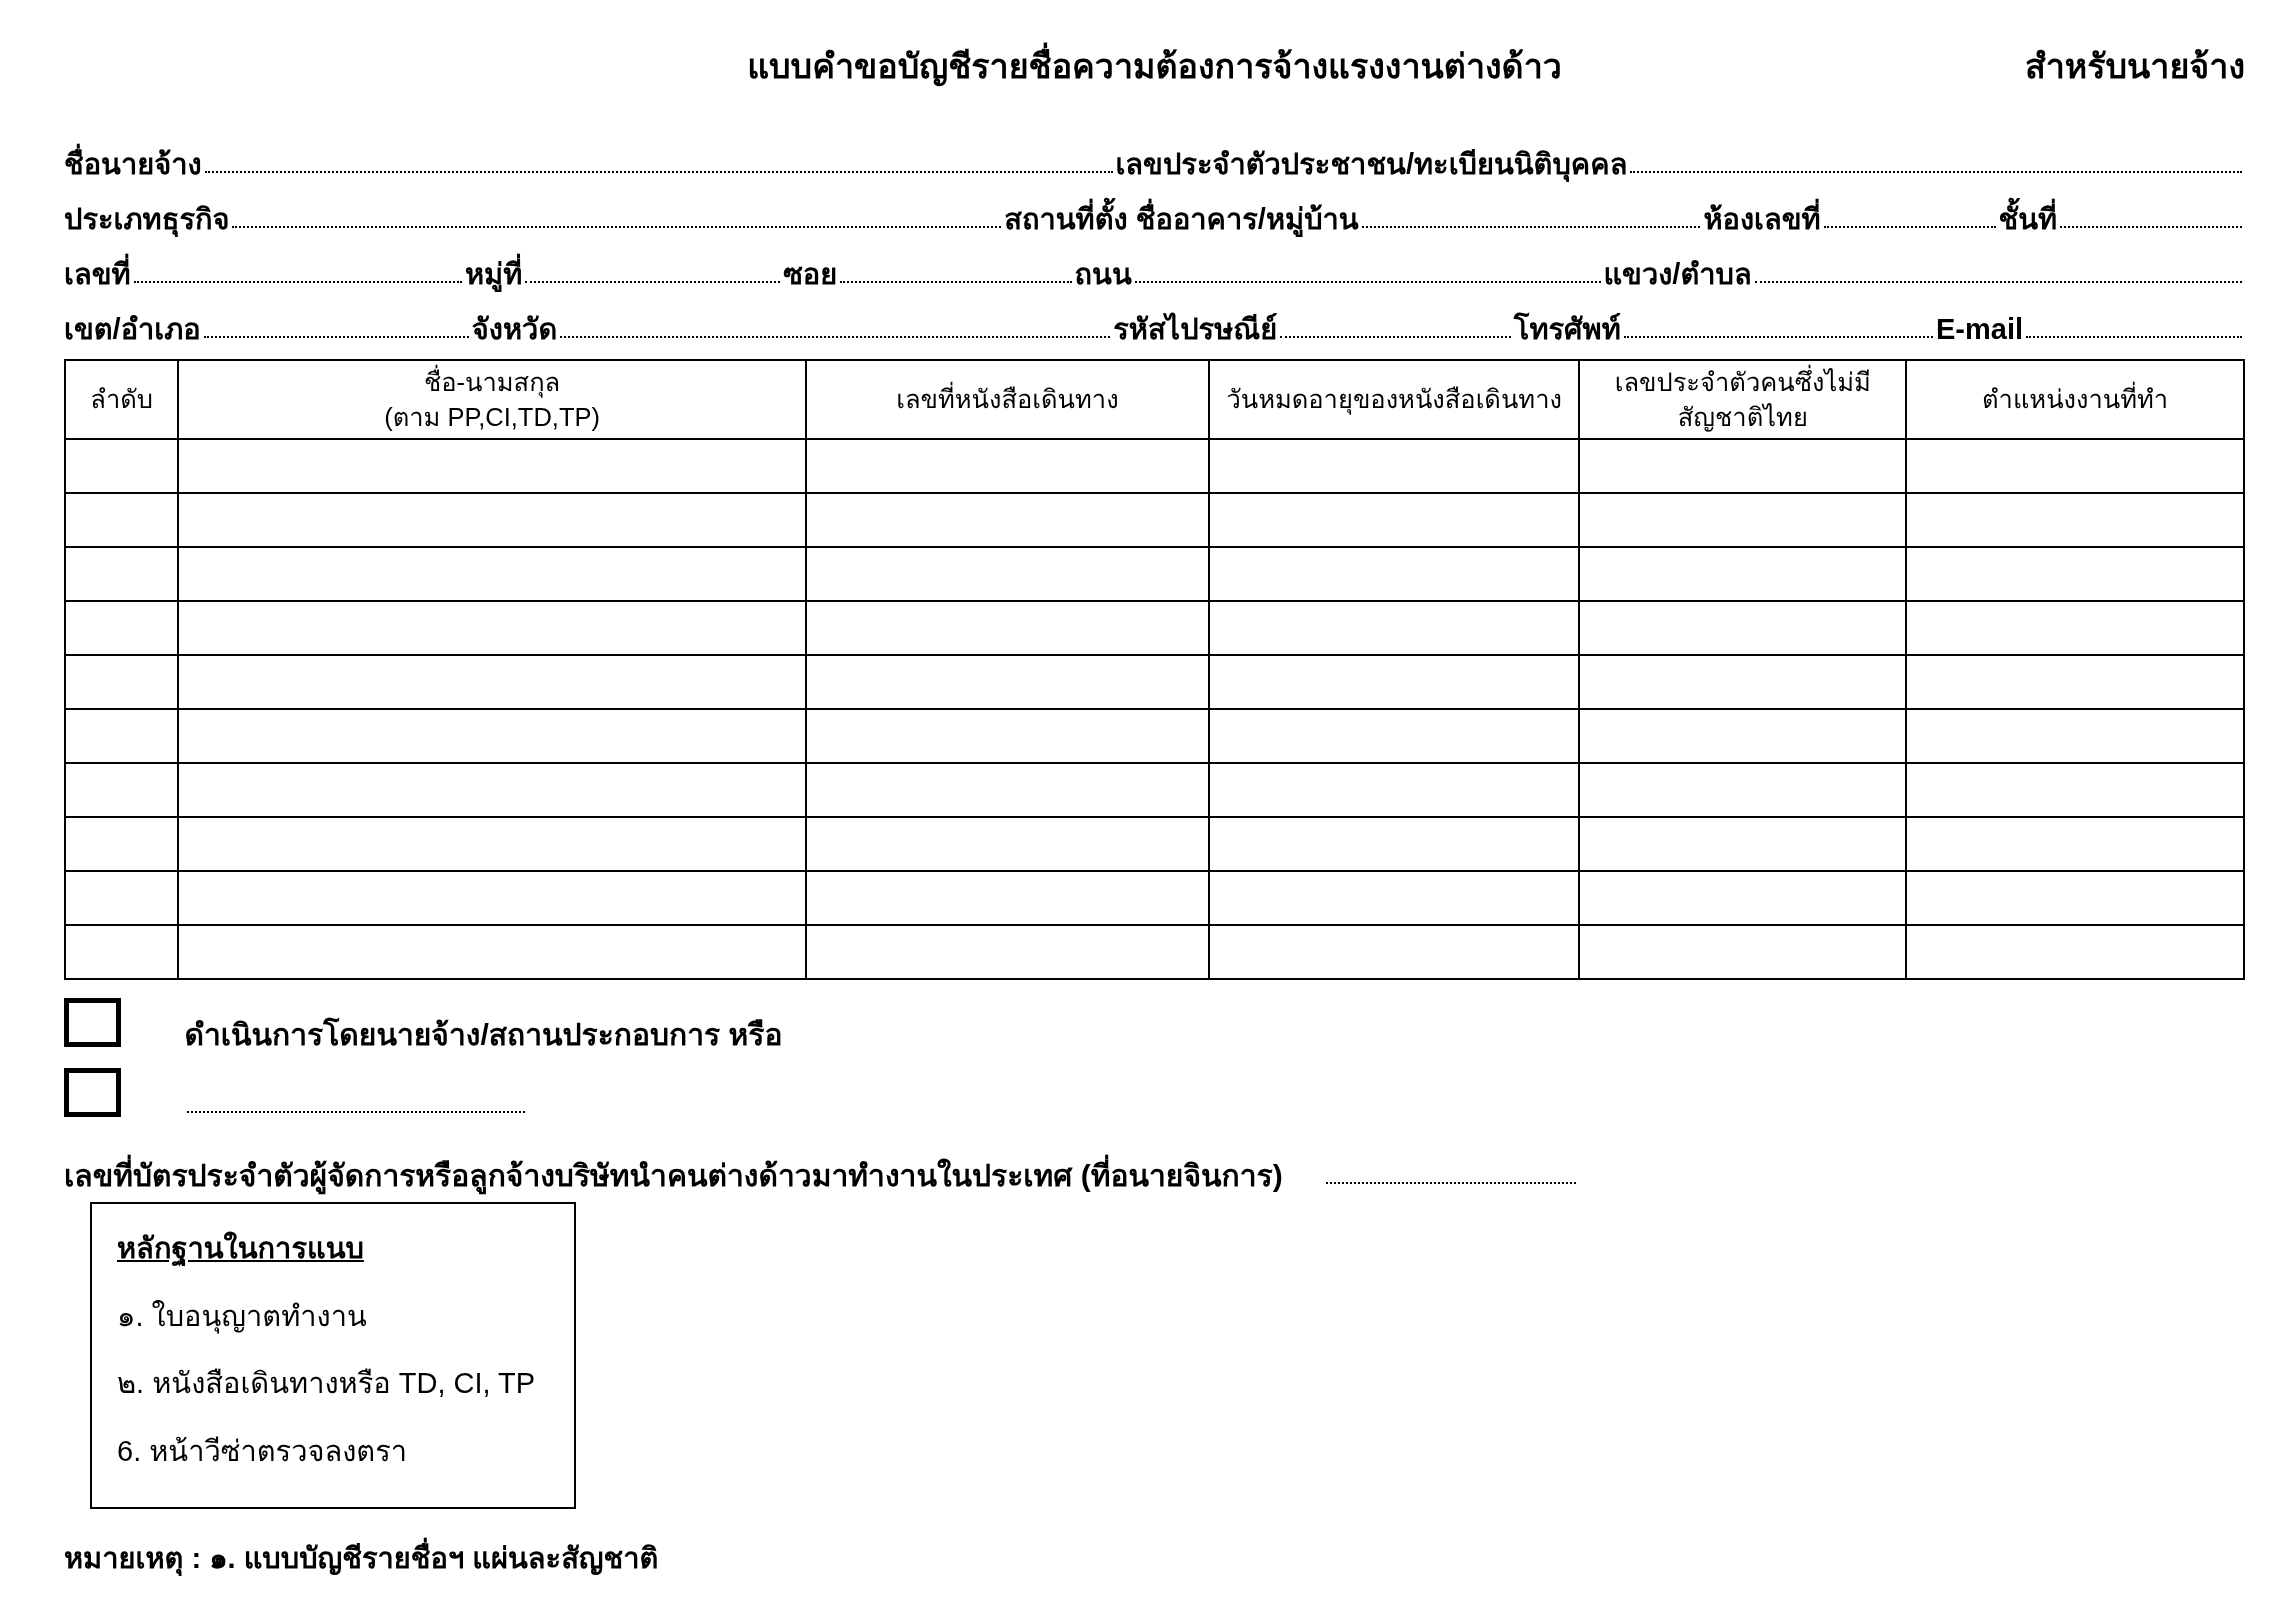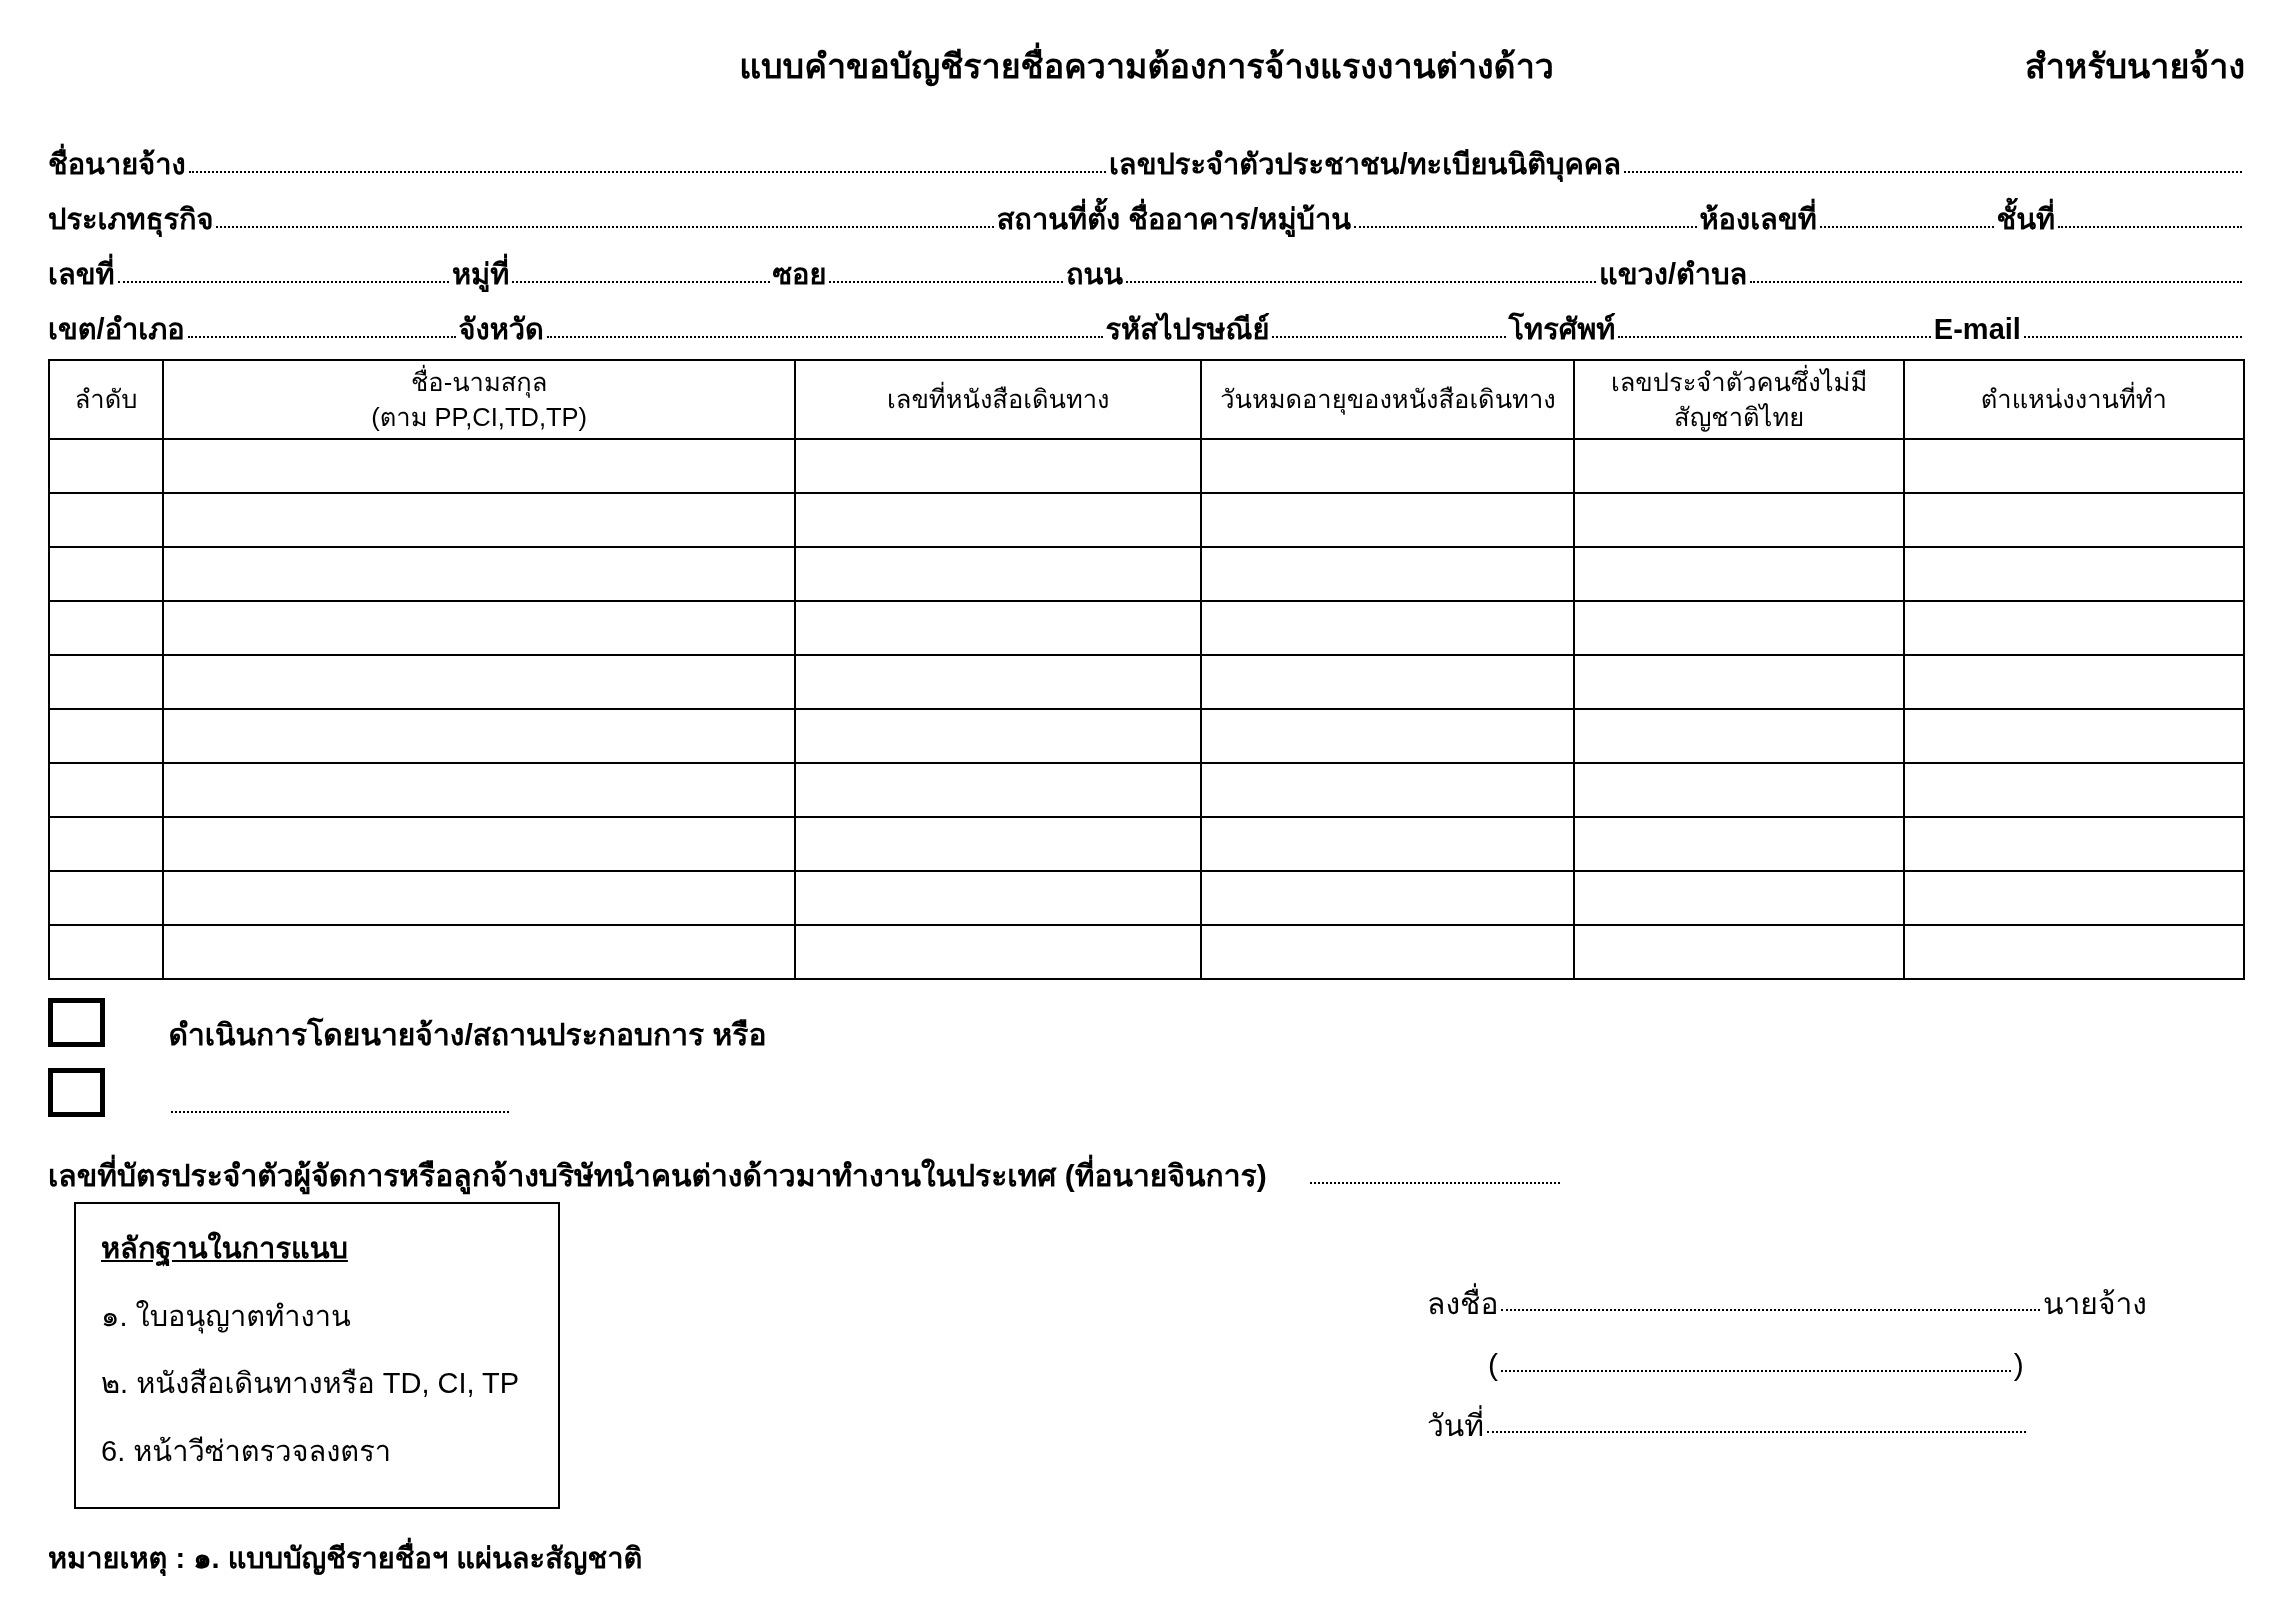--- a/index.html
+++ b/index.html
@@ -4,21 +4,21 @@
 <style>
   * { box-sizing: border-box; }
   html,body { margin:0; padding:0; background:#ffffff; }
   .page {
     position: relative;
     width: 2293px;
     height: 1621px;
     background: #ffffff;
     color: #000;
     font-family: "Liberation Sans", sans-serif;
-    padding: 37px 48px 0 48px;
+    padding: 37px 48px 0 64px;
     overflow: hidden;
   }
   
   .title-row { position: relative; height: 63px; margin-bottom: 25.5px; }
   .title-row .main-title {
     margin: 0; font-size: 34px; font-weight: bold;
     text-align: center; line-height: 59px;
   }
   .title-row .corner {
     position: absolute; right: 0; top: 0;
@@ -253,38 +253,20 @@
   </div>
 
   <div class="bottom-row">
     <div class="attach-box">
       <div class="attach-title">หลักฐานในการแนบ</div>
       <div class="attach-item">๑. ใบอนุญาตทำงาน</div>
       <div class="attach-item">๒. หนังสือเดินทางหรือ TD, CI, TP</div>
       <div class="attach-item">6. หน้าวีซ่าตรวจลงตรา</div>
     </div>
 
-    <div class="sig-block">
-      <div class="sig-row">
-        <span class="lbl">ลงชื่อ</span>
-        <span class="dots" style="flex:1"></span>
-        <span class="lbl">นายจ้าง</span>
-      </div>
-      <div class="sig-row indent">
-        <span class="lbl">(</span>
-        <span class="dots" style="flex:1;max-width:510px"></span>
-        <span class="lbl">)</span>
-        <span style="flex:0 0 93px"></span>
-      </div>
-      <div class="sig-row">
-        <span class="lbl">วันที่</span>
-        <span class="dots" style="flex:1"></span>
-        <span style="flex:0 0 118px"></span>
-      </div>
-    </div>
   </div>
 
   <div class="notes">
     <div class="note-line">
       <span>หมายเหตุ :</span>
       <span>๑. แบบบัญชีรายชื่อฯ แผ่นละสัญชาติ</span>
     </div>
 
   </div>
 

